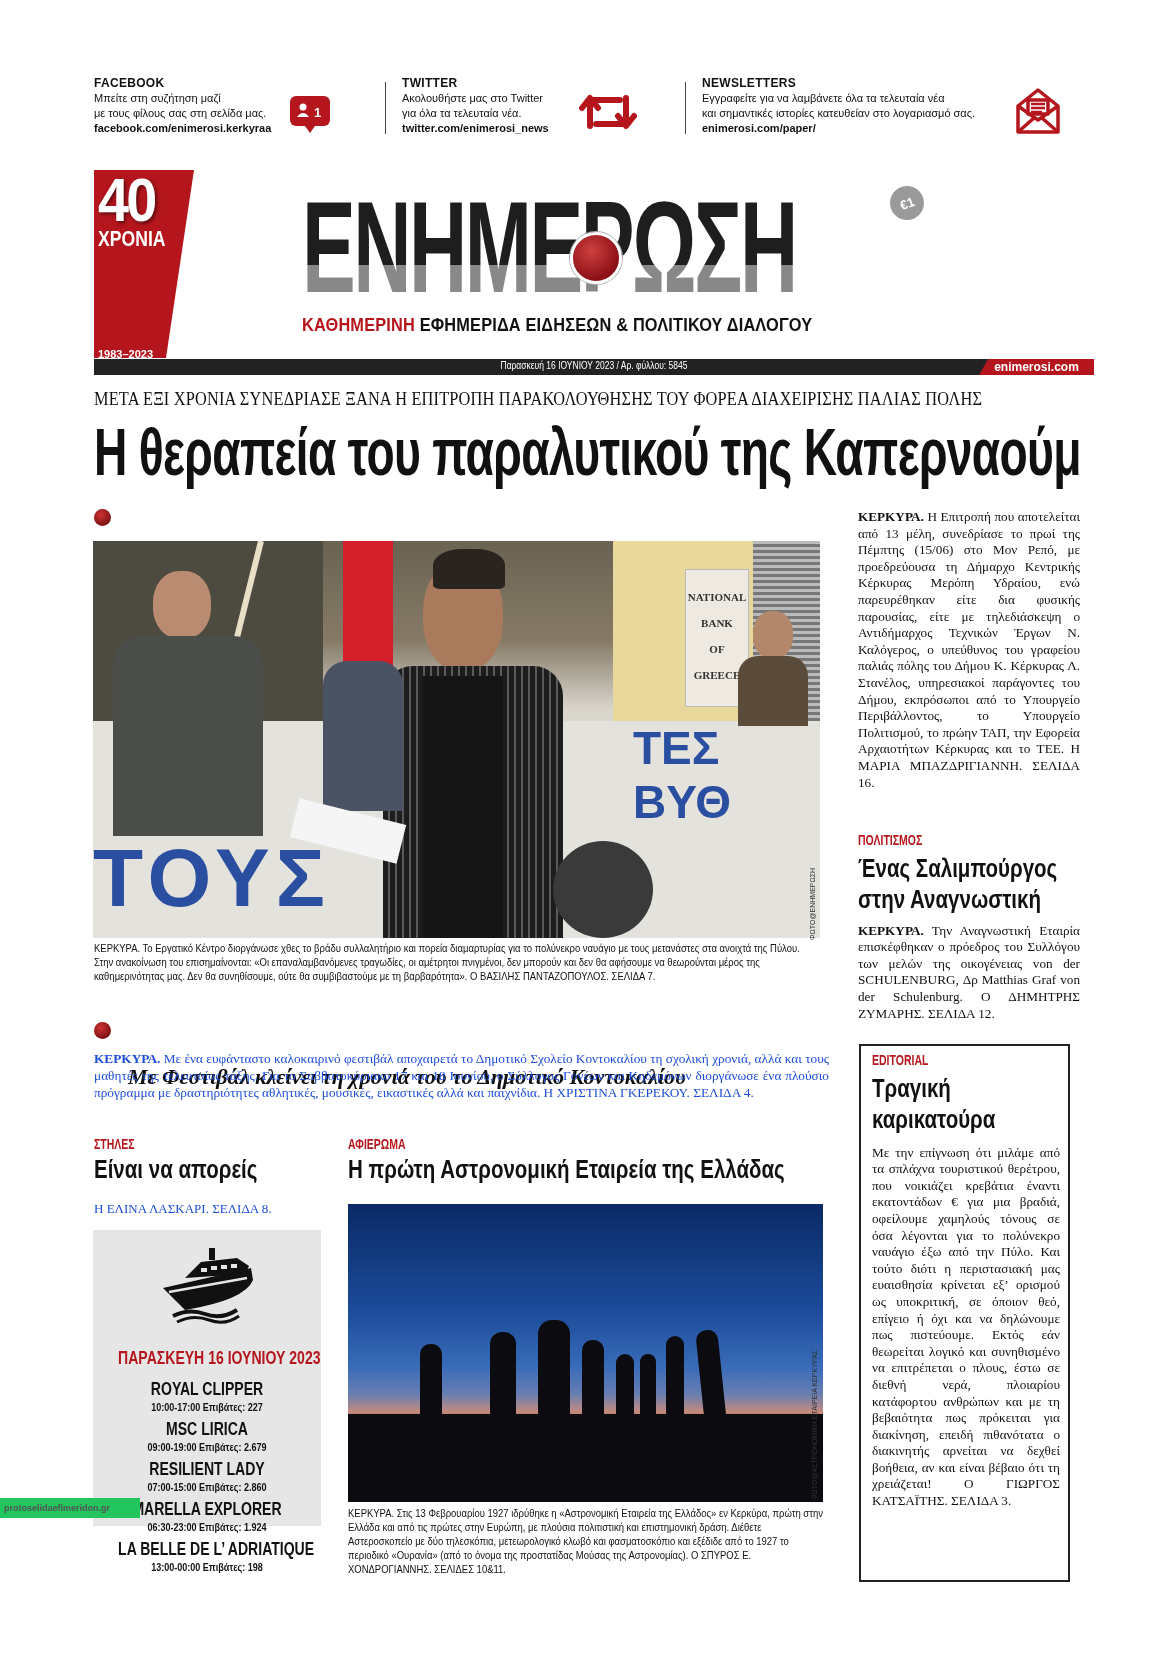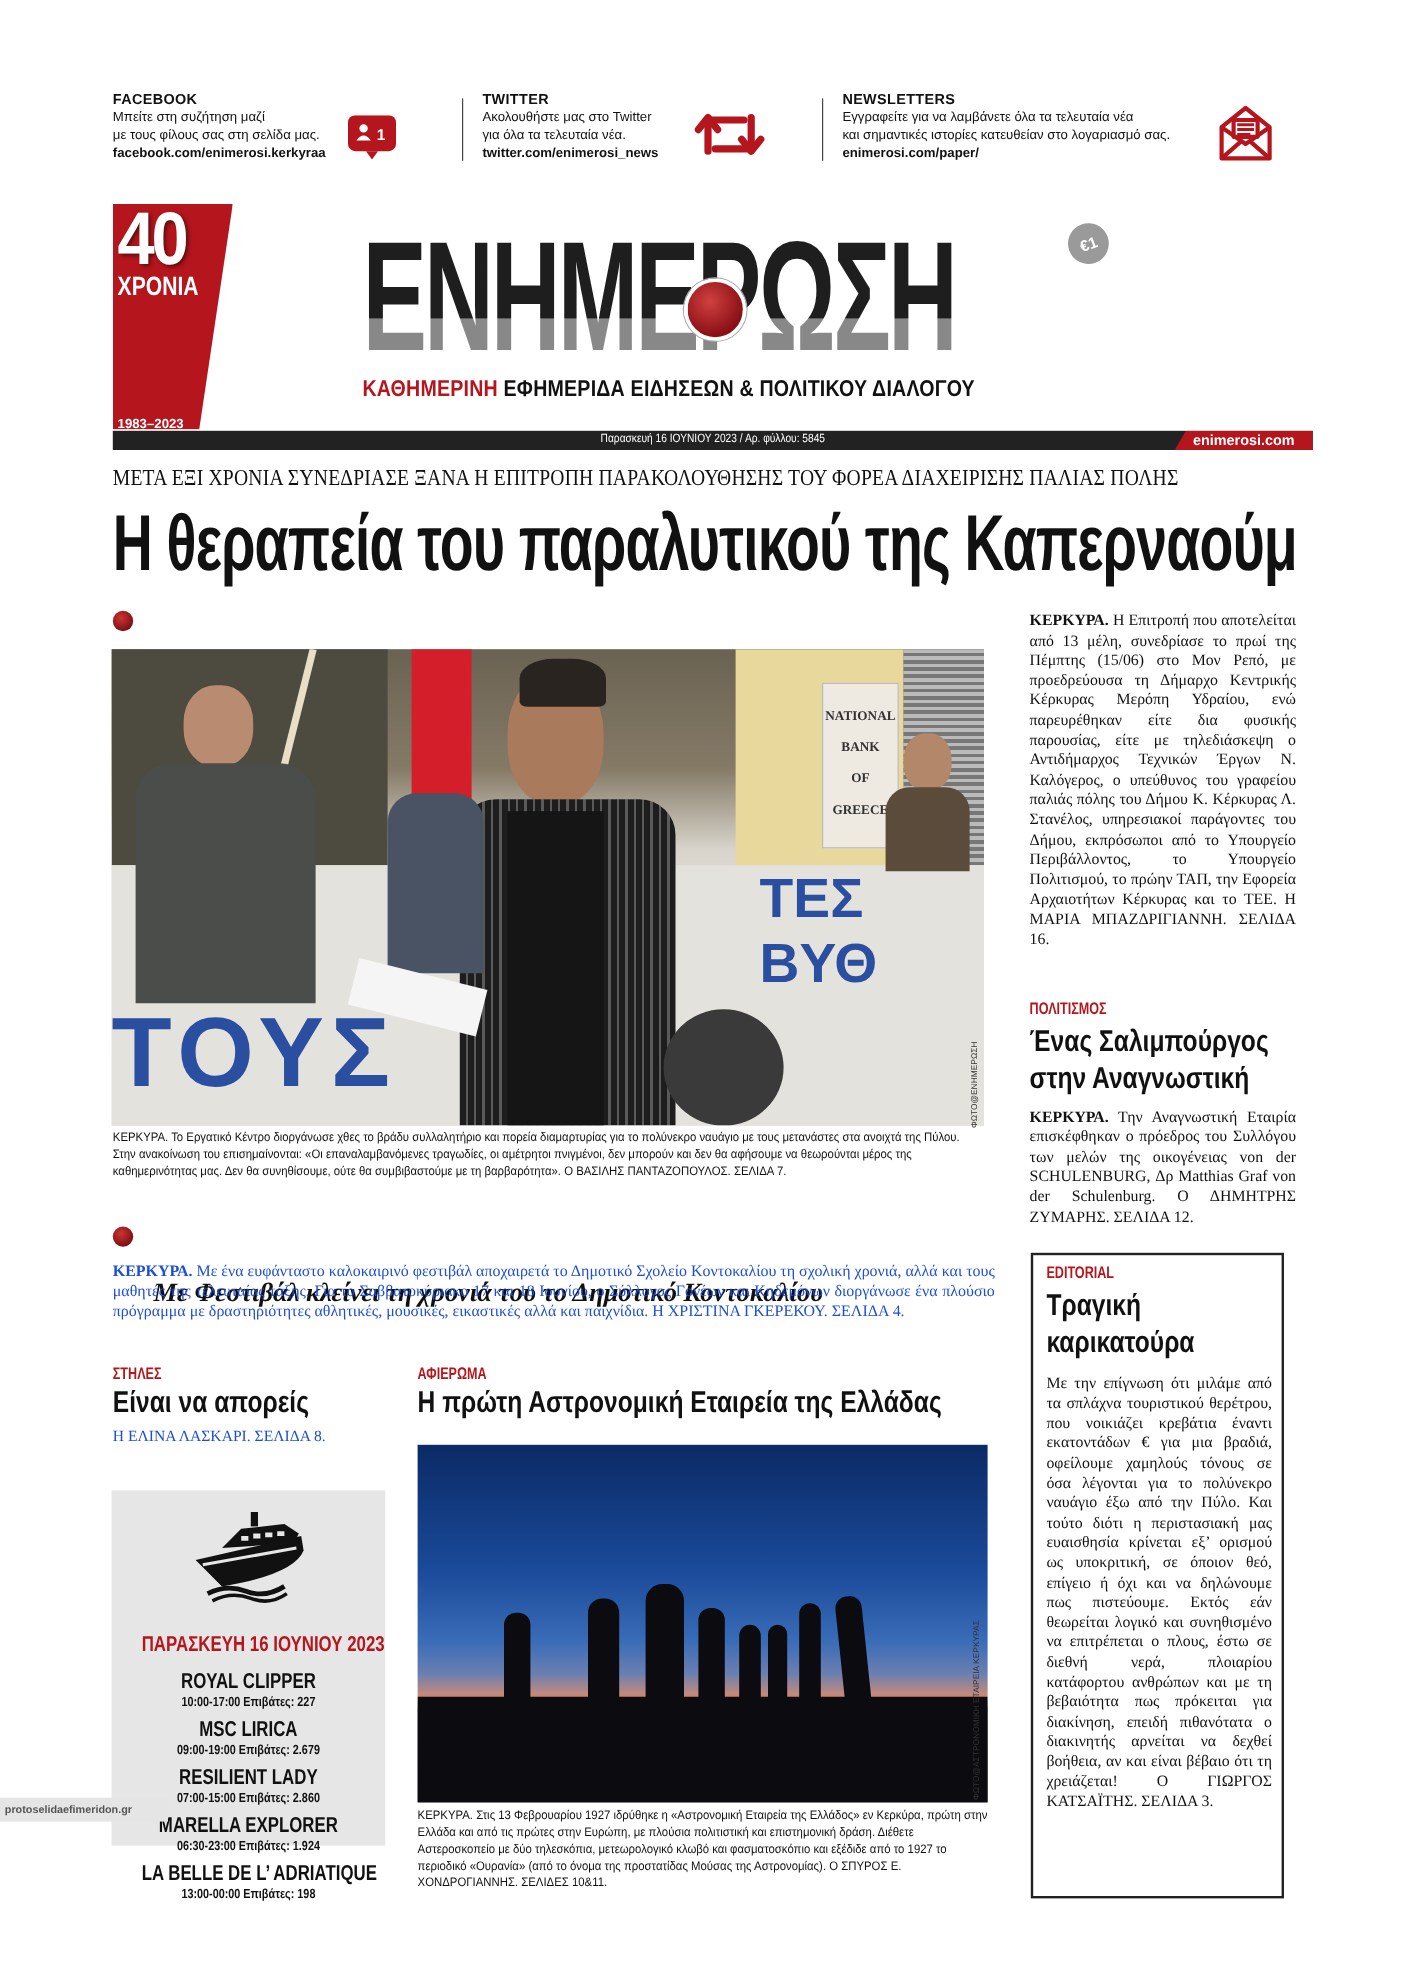--- a/index.html
+++ b/index.html
@@ -54,28 +54,28 @@
 
   .caption { position: absolute; font-size: 10.3px; line-height: 14px; color: #111; transform: scaleX(0.92); transform-origin: left; }
   .body-serif { font-family: "Liberation Serif", serif; color: #1d4ed8; }
 
   .right-col { position: absolute; left: 858px; width: 222px; font-family: "Liberation Serif", serif; font-size: 13.2px; line-height: 16.6px; text-align: justify; }
   .kicker { font-family: "Liberation Sans", sans-serif; color: #b5161d; font-weight: bold; font-size: 14px; transform: scaleX(0.75); transform-origin: left; display: block; white-space: nowrap;}
   .sec-title { font-weight: bold; font-size: 25px; line-height: 31px; transform: scaleX(0.82); transform-origin: left; white-space: nowrap; display:block; }
 
   .editorial-box { position: absolute; left: 859px; top: 1044px; width: 211px; height: 538px; border: 2px solid #222; }
 
-  .ship-box { position: absolute; left: 93px; top: 1230px; width: 228px; height: 296px; background: #e6e6e6; margin-top: 12px; }
+  .ship-box { position: absolute; left: 93px; top: 1230px; width: 228px; height: 296px; background: #e6e6e6; }
   .ship-row-name { font-weight: bold; font-size: 18px; text-align: center; transform: scaleX(0.78); white-space: nowrap; line-height: 22px; }
   .ship-row-meta { font-weight: bold; font-size: 11px; text-align: center; transform: scaleX(0.82); white-space: nowrap; line-height: 14px; margin-bottom: 4px; }
 
   .photo2 { position: absolute; left: 348px; top: 1204px; width: 475px; height: 298px; overflow: hidden;
             background: linear-gradient(180deg, #0b2a66 0%, #1a4a99 35%, #3a6cb8 55%, #6a7fb1 64%, #c88a7a 70%, #1a1a24 74%, #0a0a12 100%); }
 
-  .watermark { position: absolute; left: 0; top: 1498px; width: 140px; height: 20px; background: #e5e5e5; font-size: 9px; font-weight: bold; color: #555; line-height: 20px; padding-left: 4px; }
+  .watermark { position: absolute; left: 0; top: 1498px; width: 140px; height: 20px; background: #22c55e; font-size: 9px; font-weight: bold; color: #555; line-height: 20px; padding-left: 4px; }
 </style>
 </head>
 <body>
 
 <div class="social-block" style="left:94px;">
   <div class="social-title">FACEBOOK</div>
   <div>Μπείτε στη συζήτηση μαζί</div>
   <div>με τους φίλους σας στη σελίδα μας.</div>
   <div class="social-link">facebook.com/enimerosi.kerkyraa</div>
 </div>
@@ -187,21 +187,21 @@
 
 <div class="bullet" style="left:94px;top:1022px;"></div>
 <div class="subhead" style="left:128px;top:1016px;">Με Φεστιβάλ κλείνει τη χρονιά του το Δημοτικό Κοντοκαλίου</div>
 <div class="body-serif abs" style="left:94px;top:1050px;width:735px;font-size:13.3px;line-height:17px;text-align:justify;">
   <b>ΚΕΡΚΥΡΑ.</b><span> Με ένα ευφάνταστο καλοκαιρινό φεστιβάλ αποχαιρετά το Δημοτικό Σχολείο Κοντοκαλίου τη σχολική χρονιά, αλλά και τους μαθητές της τελευταίας τάξης. Για το Σαββατοκύριακο 17 και 18 Ιουνίου, ο Σύλλογος Γονέων και Κηδεμόνων διοργάνωσε ένα πλούσιο πρόγραμμα με δραστηριότητες αθλητικές, μουσικές, εικαστικές αλλά και παιχνίδια. Η ΧΡΙΣΤΙΝΑ ΓΚΕΡΕΚΟΥ. ΣΕΛΙΔΑ 4.</span>
 </div>
 
 <div class="abs" style="left:94px;top:1136px;width:220px;">
   <span class="kicker">ΣΤΗΛΕΣ</span>
   <span class="sec-title" style="margin-top:2px;">Είναι να απορείς</span>
-  <div class="body-serif" style="font-size:13px;margin-top:4px;">Η ΕΛΙΝΑ ΛΑΣΚΑΡΙ. ΣΕΛΙΔΑ 8.</div>
+  <div class="body-serif" style="font-size:13px;margin-top:16px;">Η ΕΛΙΝΑ ΛΑΣΚΑΡΙ. ΣΕΛΙΔΑ 8.</div>
 </div>
 
 <div class="ship-box">
   <div class="abs" style="left:62px;top:14px;width:104px;height:80px;">
     <svg width="104" height="80" viewBox="0 0 104 80">
       <rect x="54" y="4" width="6" height="12" fill="#111"></rect>
       <path d="M30 34 L46 18 L82 14 L94 22 L90 30 Z" fill="#111"></path>
       <path d="M46 24 h6 v4 h-6z M56 22 h6 v4 h-6z M66 21 h6 v4 h-6z M76 20 h6 v4 h-6z" fill="#e6e6e6"></path>
       <path d="M8 44 L96 24 L98 36 Q90 56 30 66 Z" fill="#111"></path>
       <path d="M14 48 L92 34" stroke="#e6e6e6" stroke-width="2.5"></path>

